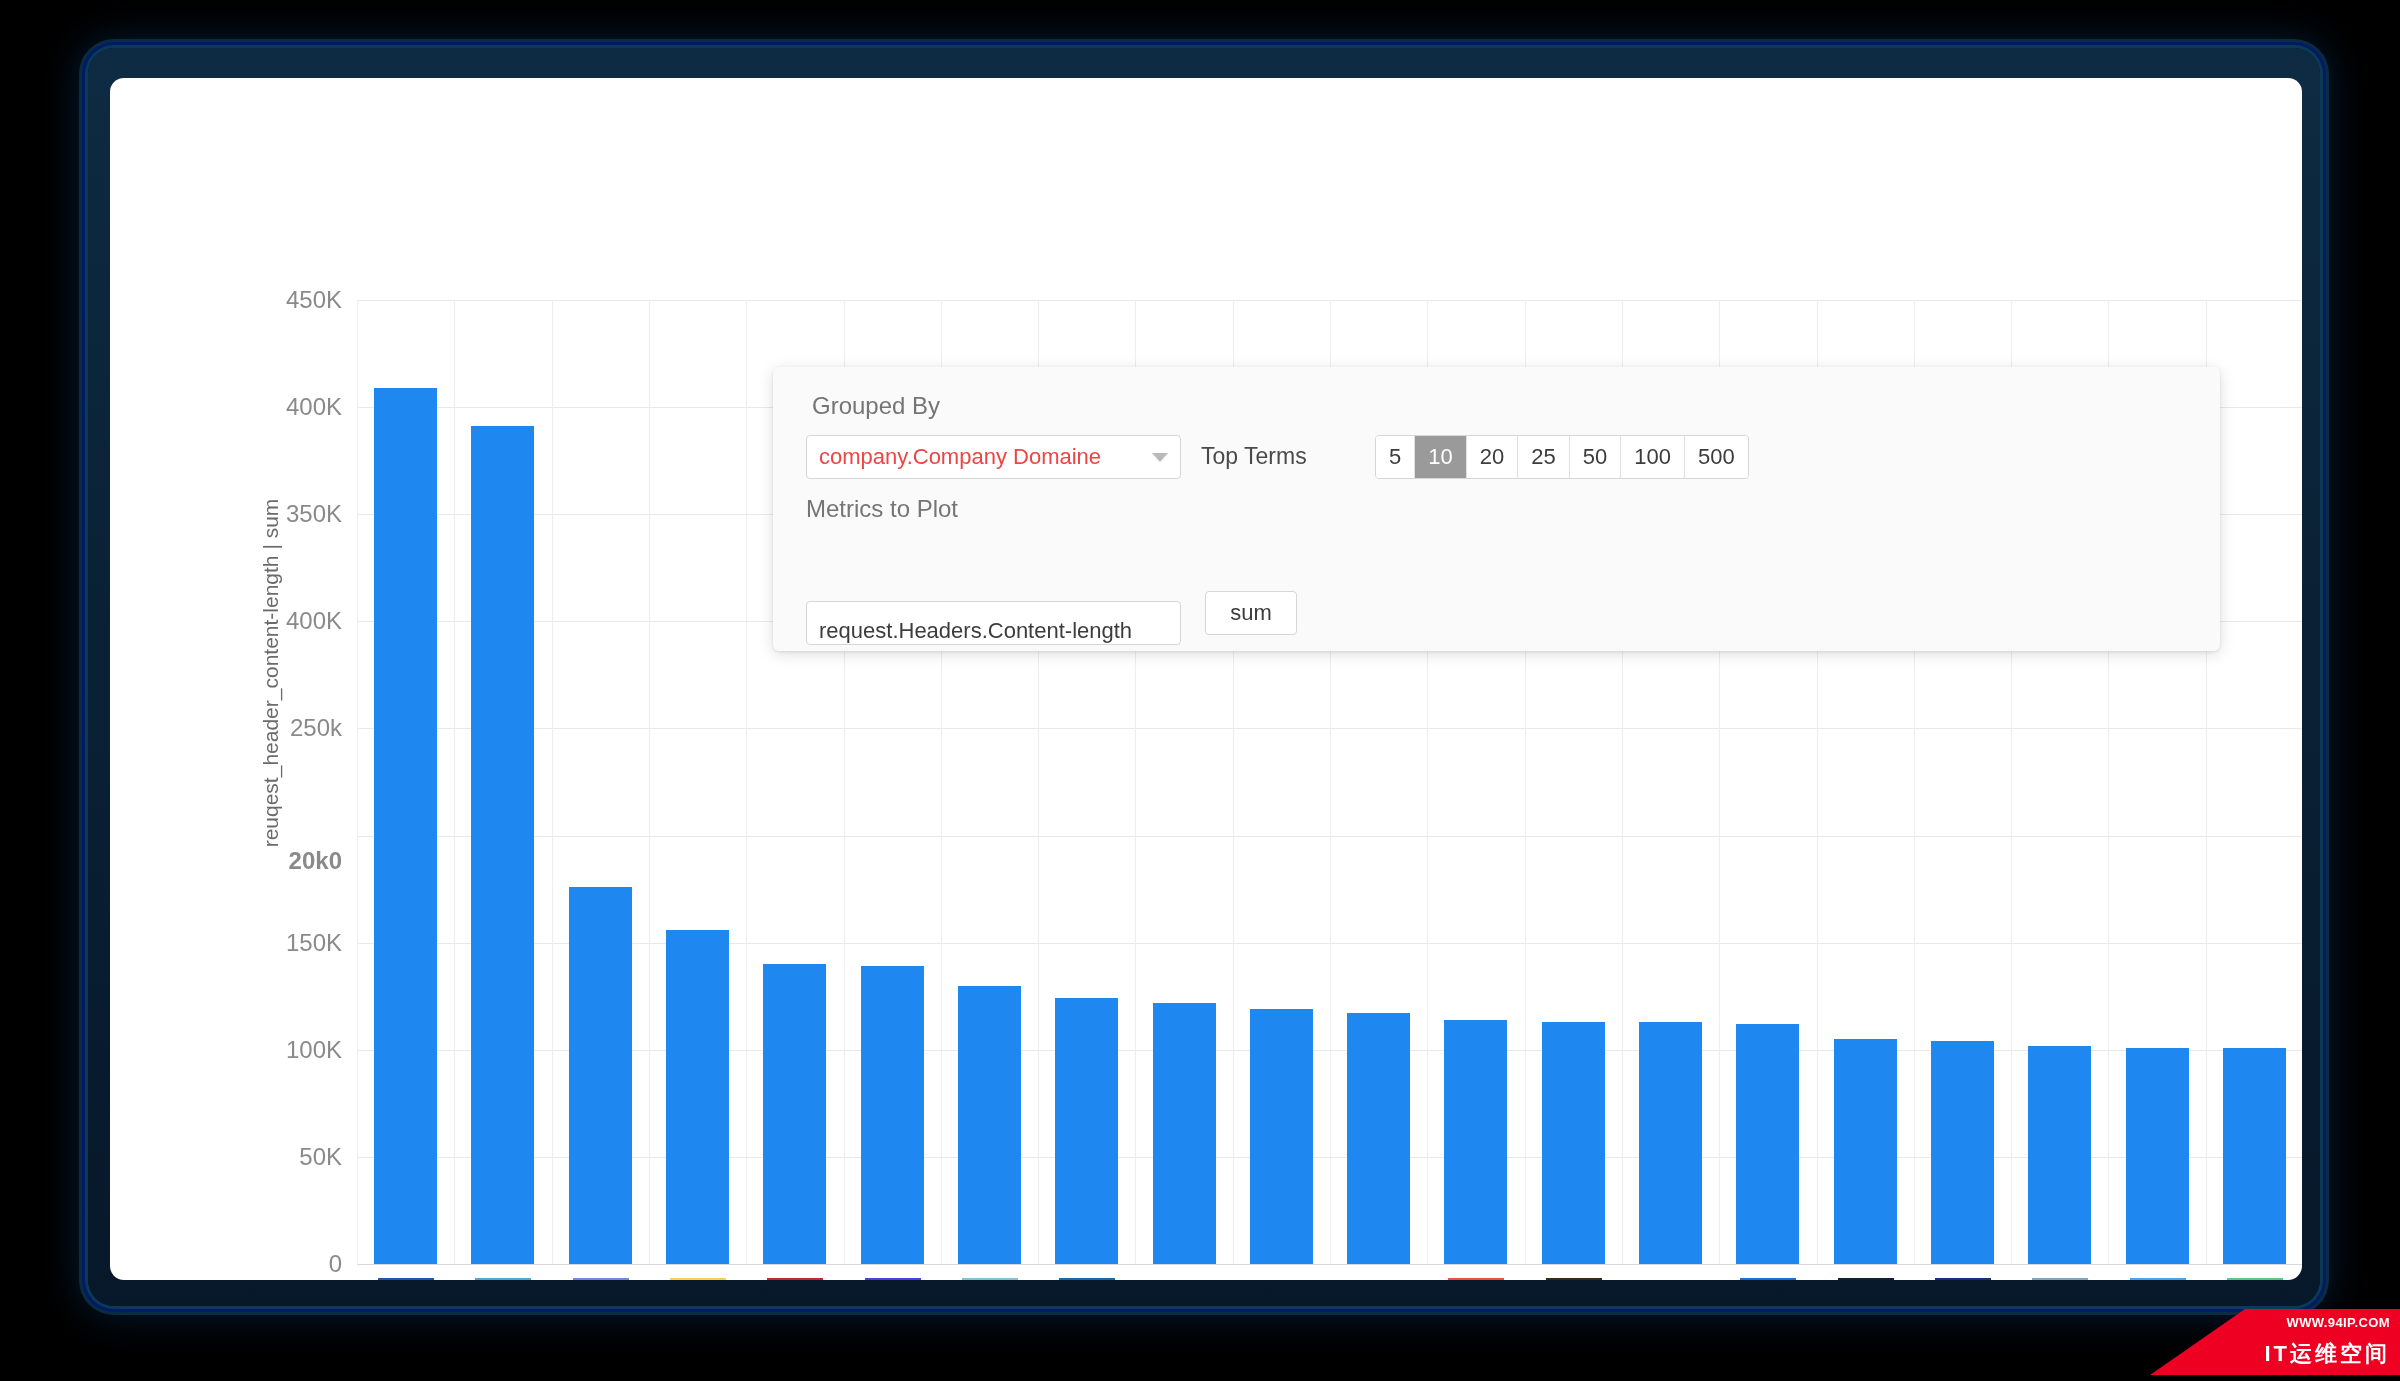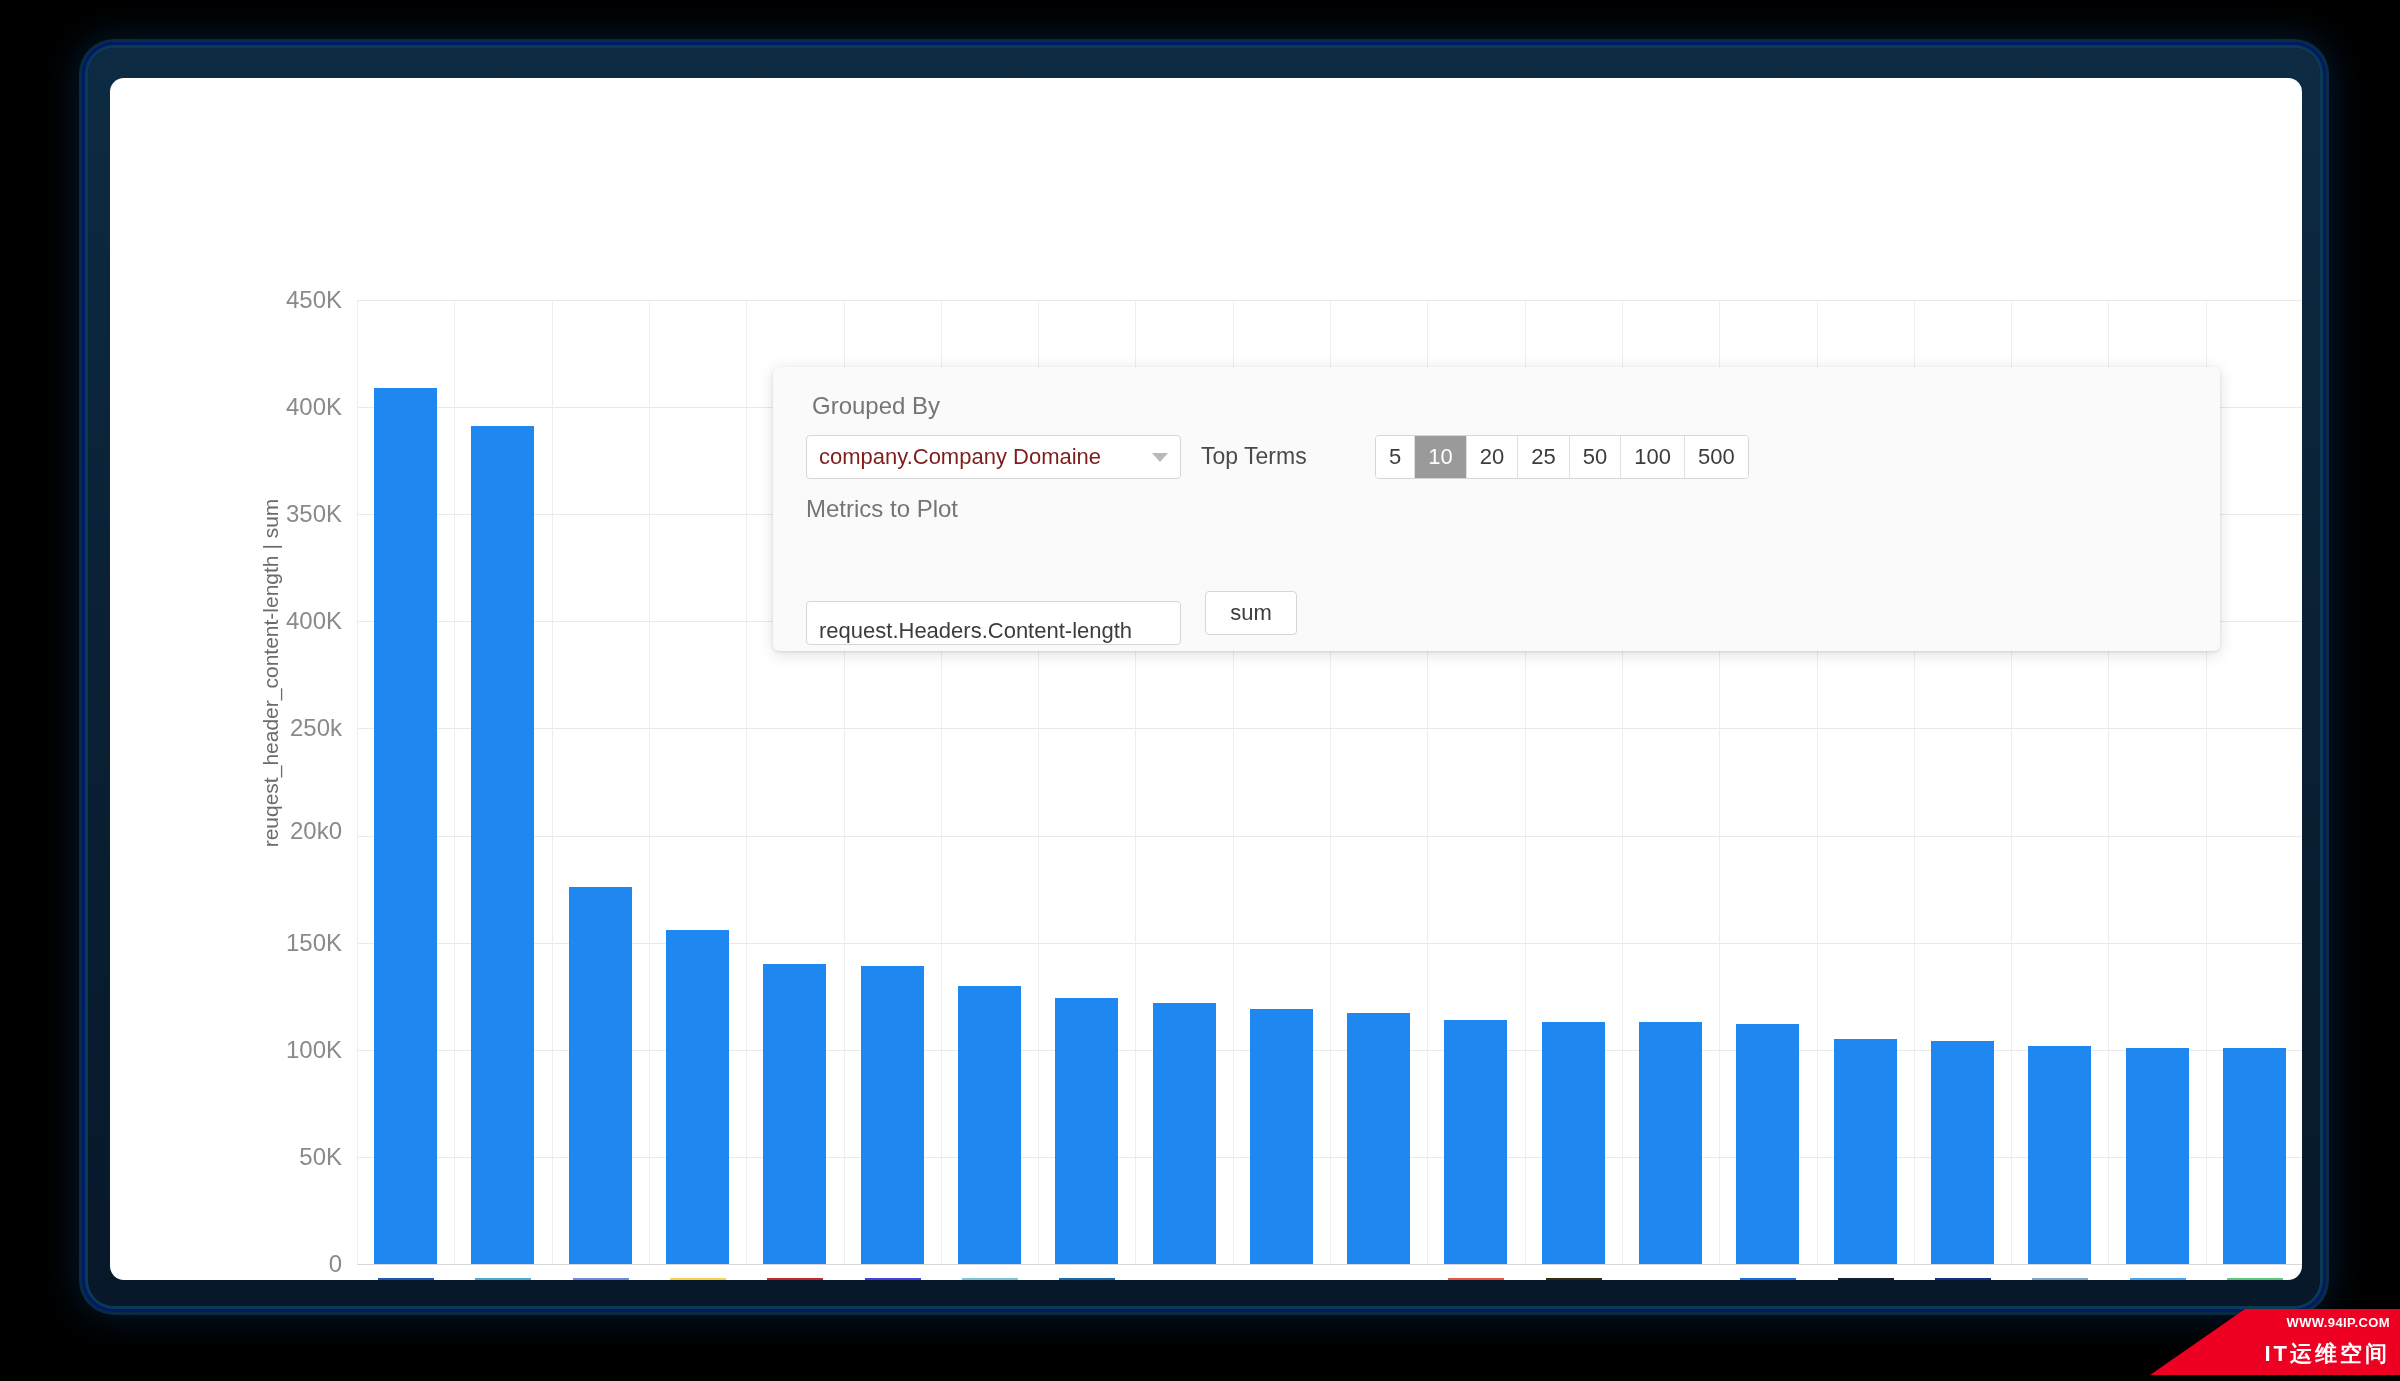--- a/index.html
+++ b/index.html
@@ -104,21 +104,21 @@
   }
   .section-label { font-size: 24px; color: #757575; }
   #grouped-by-label { position: absolute; left: 39px; top: 25px; }
   #metrics-label   { position: absolute; left: 33px; top: 128px; }
 
   #select-domain {
     position: absolute; left: 33px; top: 68px;
     width: 375px; height: 44px;
     background: #fff; border: 1px solid #d6d6d6; border-radius: 4px;
     display: flex; align-items: center; padding: 0 12px;
-    font-size: 22px; color: #7f1d1d;
+    font-size: 22px; color: #ef4444;
   }
   #select-domain .sel-val { flex: 1; white-space: nowrap; overflow: hidden; }
   .chev { width: 0; height: 0; border-left: 8px solid transparent; border-right: 8px solid transparent; border-top: 9px solid #b9b9b9; }
 
   #top-terms-label { position: absolute; left: 428px; top: 76px; font-size: 23px; color: #4a4a4a; }
 
   .btn-group { position: absolute; display: flex; background: #fff; border: 1px solid #d6d6d6; border-radius: 4px; overflow: hidden; }
   .btn-group .gbtn {
     font-size: 22px; color: #3c3c3c;
     display: flex; align-items: center; justify-content: center;
@@ -179,21 +179,21 @@
 
       <div id="y-title-box">
         <span>reuqest_header_content-length | sum</span>
       </div>
 
       <div id="y-ticks">
           <div class="y-tick" style="top: 1186px;">0</div>
           <div class="y-tick" style="top: 1078.89px;">50K</div>
           <div class="y-tick" style="top: 971.778px;">100K</div>
           <div class="y-tick" style="top: 864.667px;">150K</div>
-          <div class="y-tick" style="top: 753px;">20k0</div>
+          <div class="y-tick" style="top: 783px; font-weight: bold;">20k0</div>
           <div class="y-tick" style="top: 650.444px;">250k</div>
           <div class="y-tick" style="top: 543.333px;">400K</div>
           <div class="y-tick" style="top: 436.222px;">350K</div>
           <div class="y-tick" style="top: 329.111px;">400K</div>
           <div class="y-tick" style="top: 222px;">450K</div>
         </div>
       <div id="grid">
           <div class="gl-h" style="top: 964px;"></div>
           <div class="gl-h" style="top: 856.889px;"></div>
           <div class="gl-h" style="top: 749.778px;"></div>

